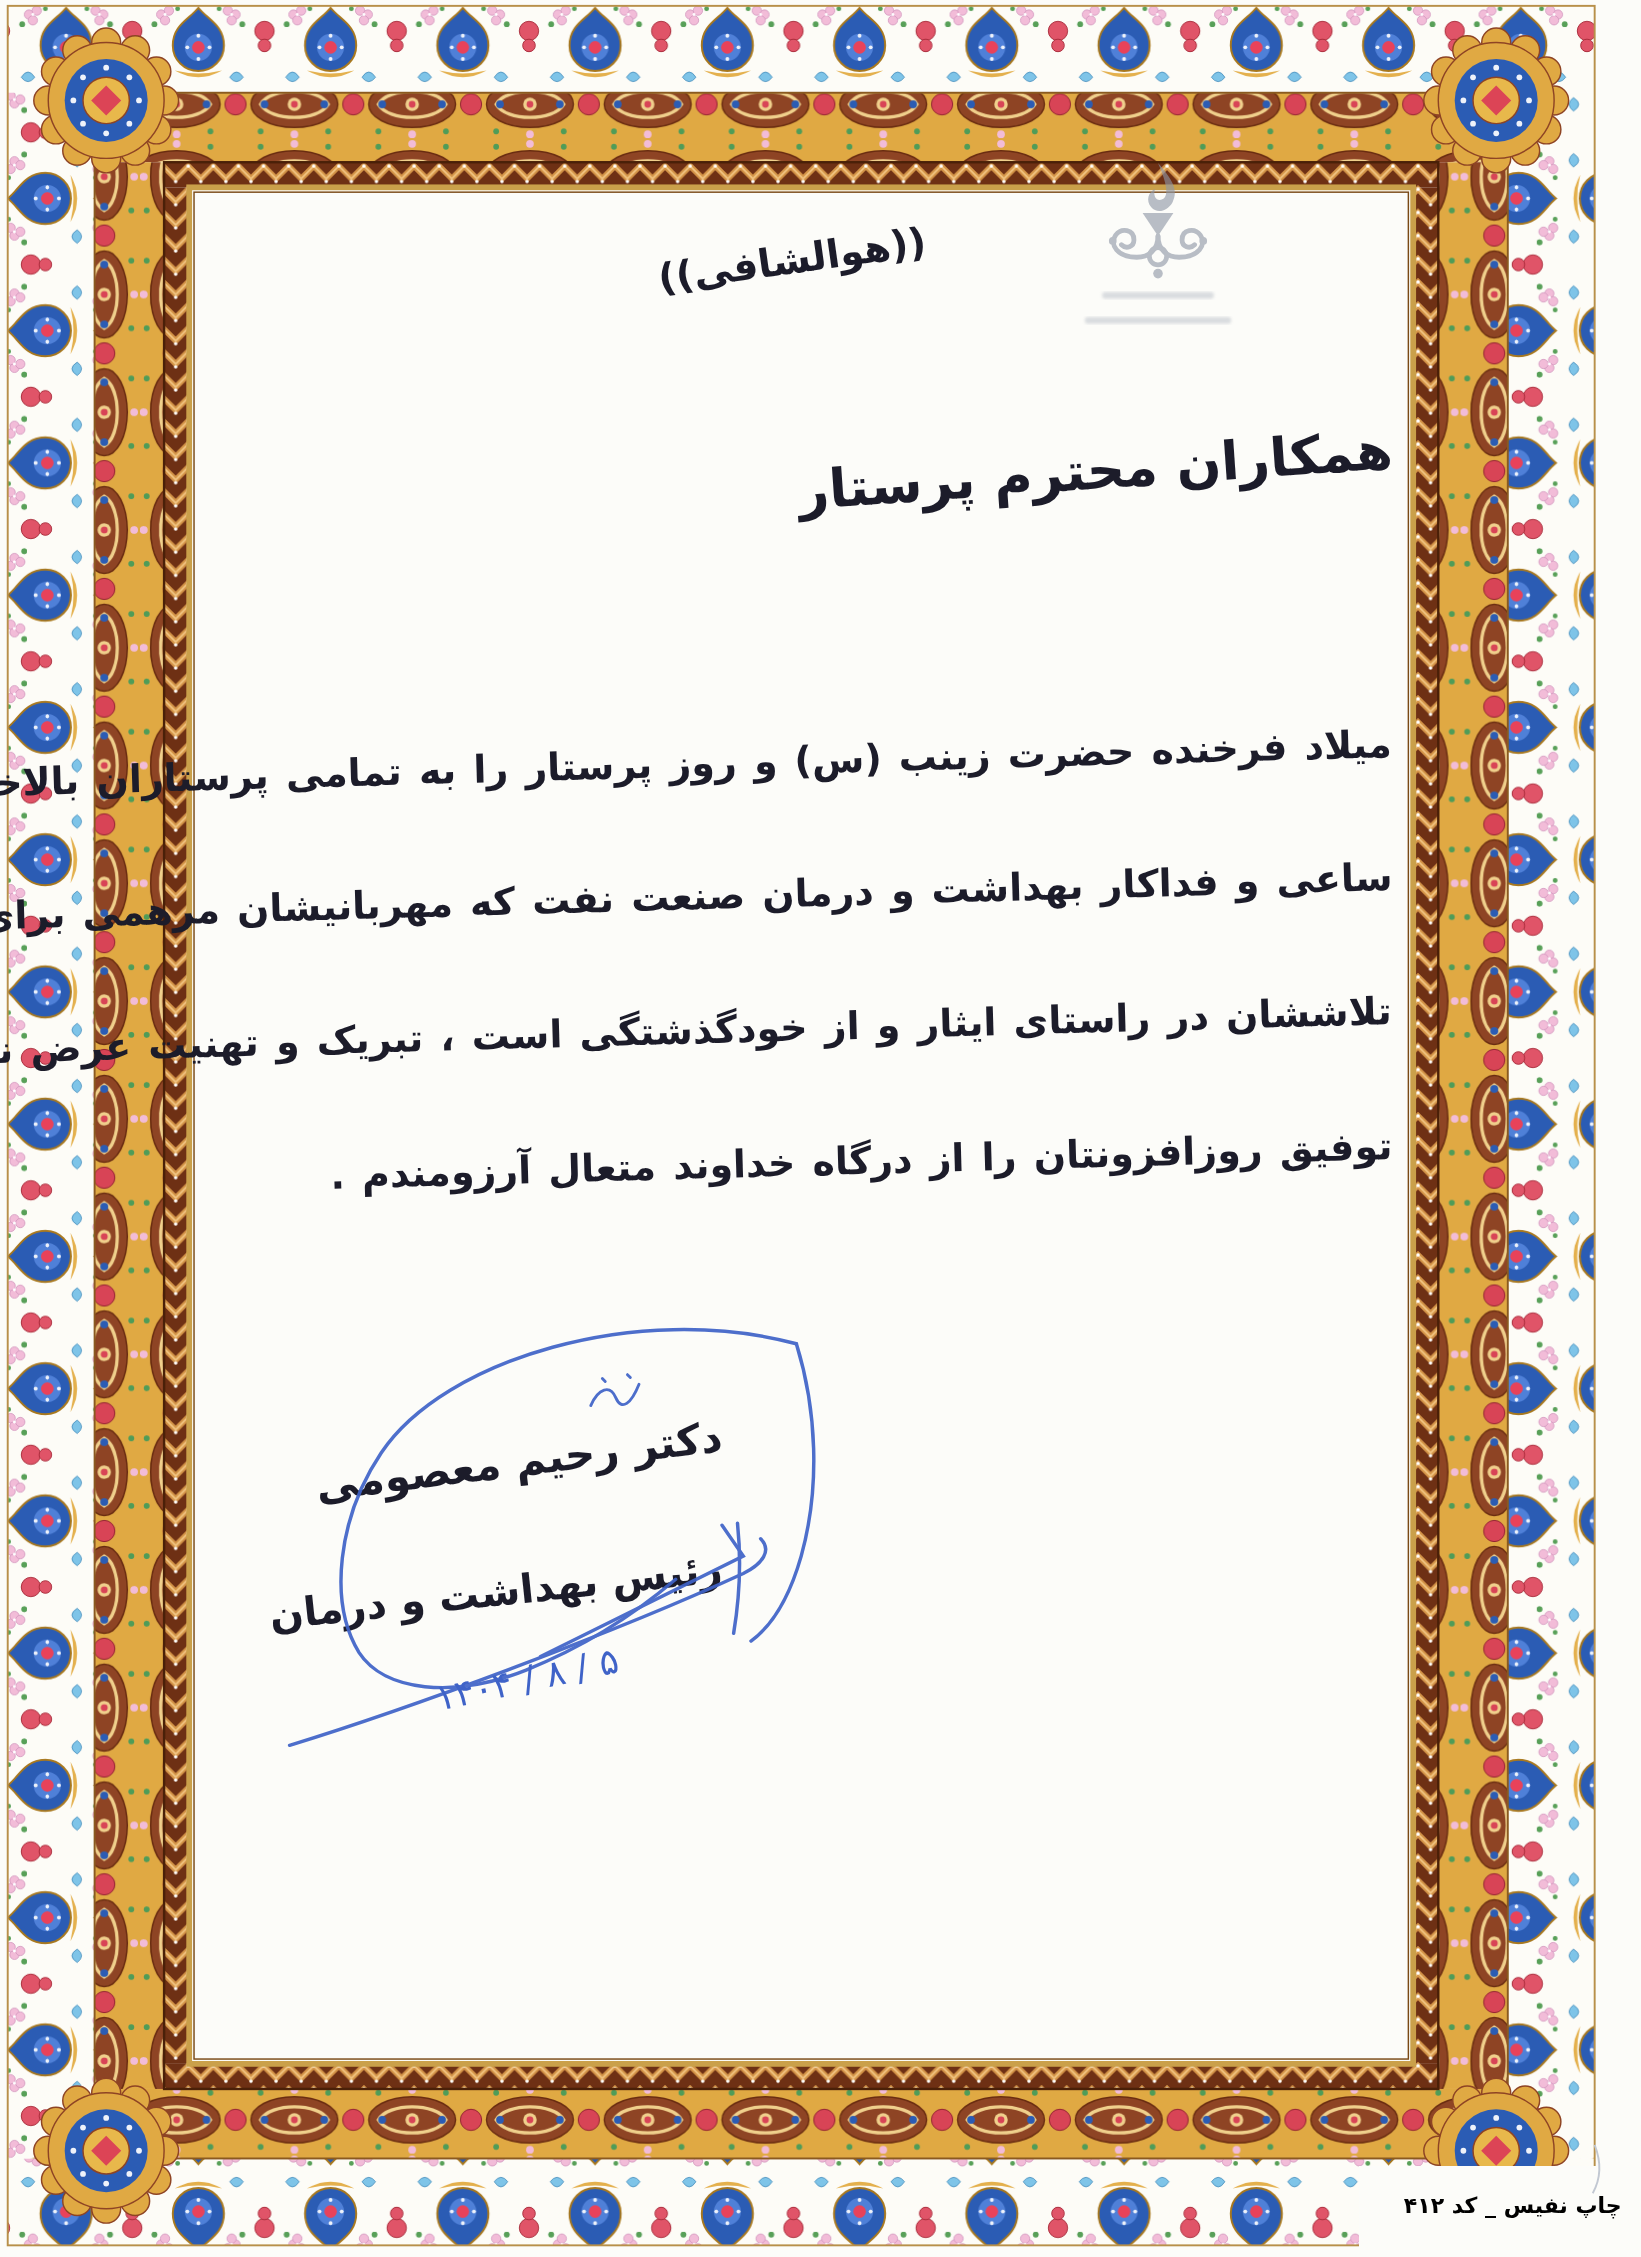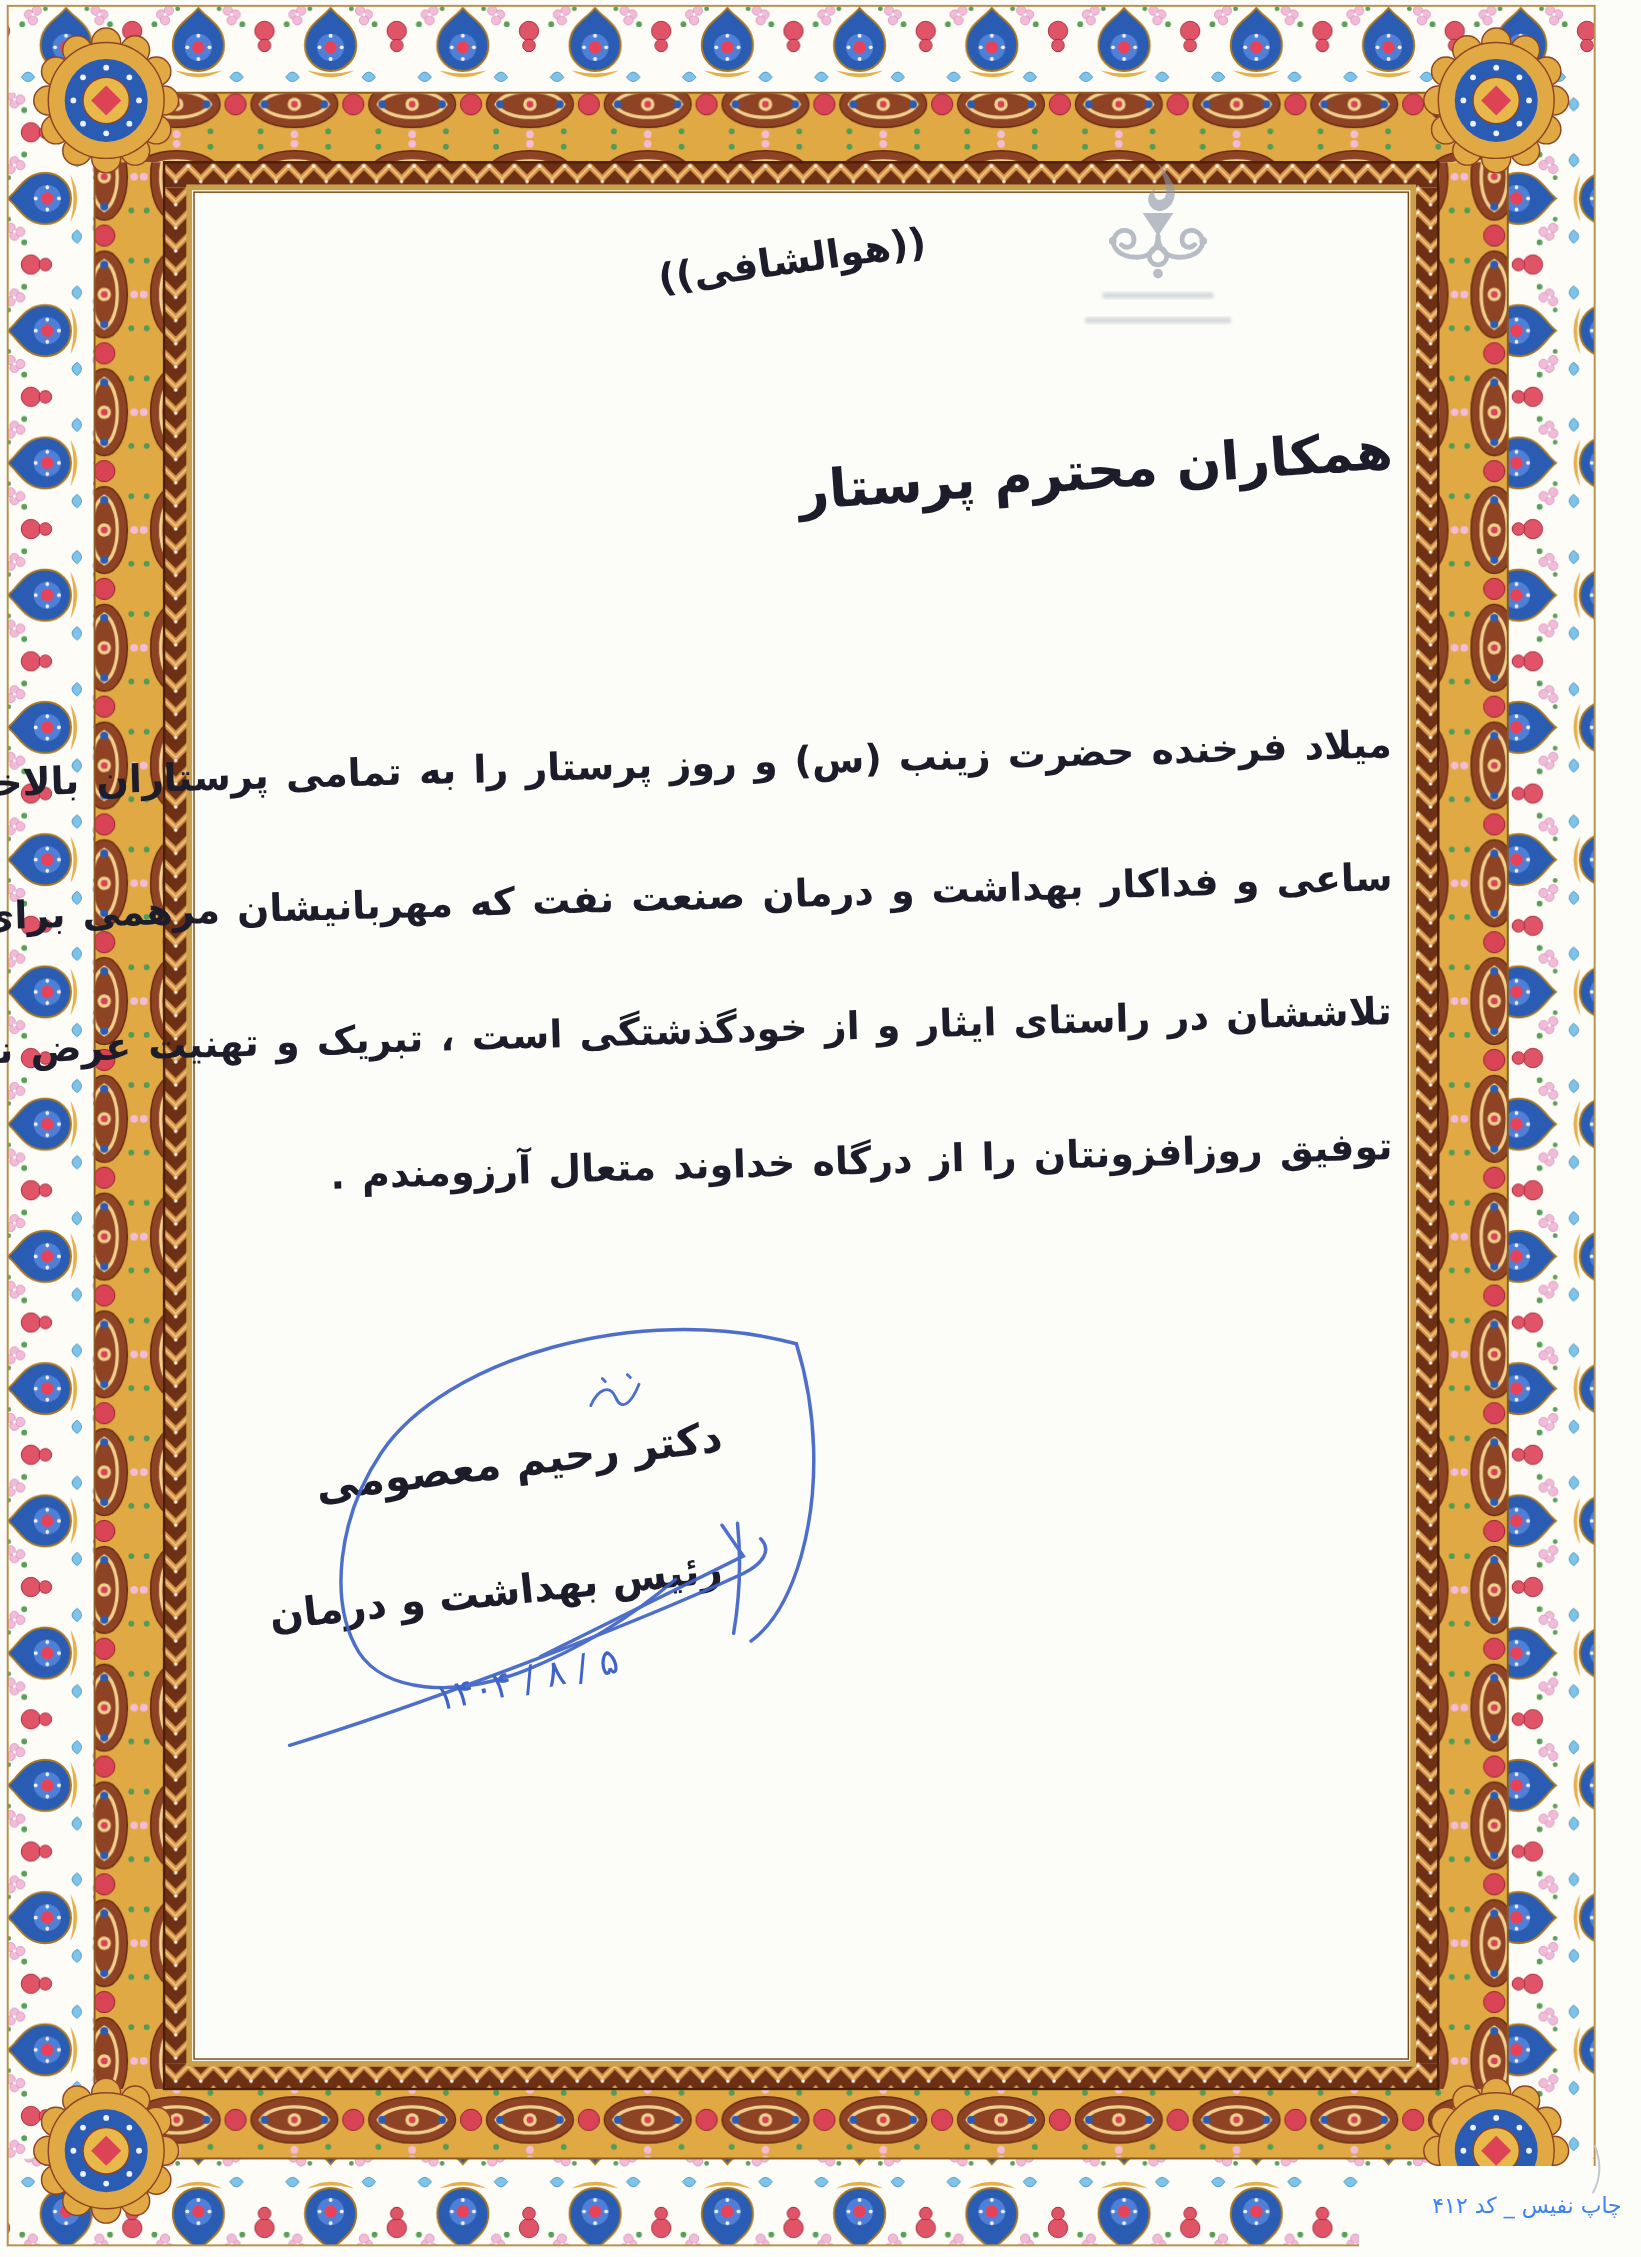--- a/index.html
+++ b/index.html
@@ -36,21 +36,21 @@
   .sig-date{
     position:absolute;left:436px;top:1678px;
     font-size:36px;color:#3f63c8;direction:ltr;letter-spacing:4.8px;
     transform:rotate(-12deg);transform-origin:0 50%;
   }
   .corner-patch{
     position:absolute;right:0;bottom:0;width:282px;height:91px;background:#fcfcf9;
   }
   .print-credit{
     position:absolute;right:19.3px;bottom:39px;
-    font-size:22px;color:#3b82f6;font-weight:normal;
+    font-size:22px;color:#000000;font-weight:bold;
   }
 </style>
 </head>
 <body>
 
 <div class="page">
 
   <svg class="full" width="1641" height="2257" viewBox="0 0 1700 2338">
     <defs>
       <pattern id="p-sc-up" width="137" height="90" patternUnits="userSpaceOnUse">

